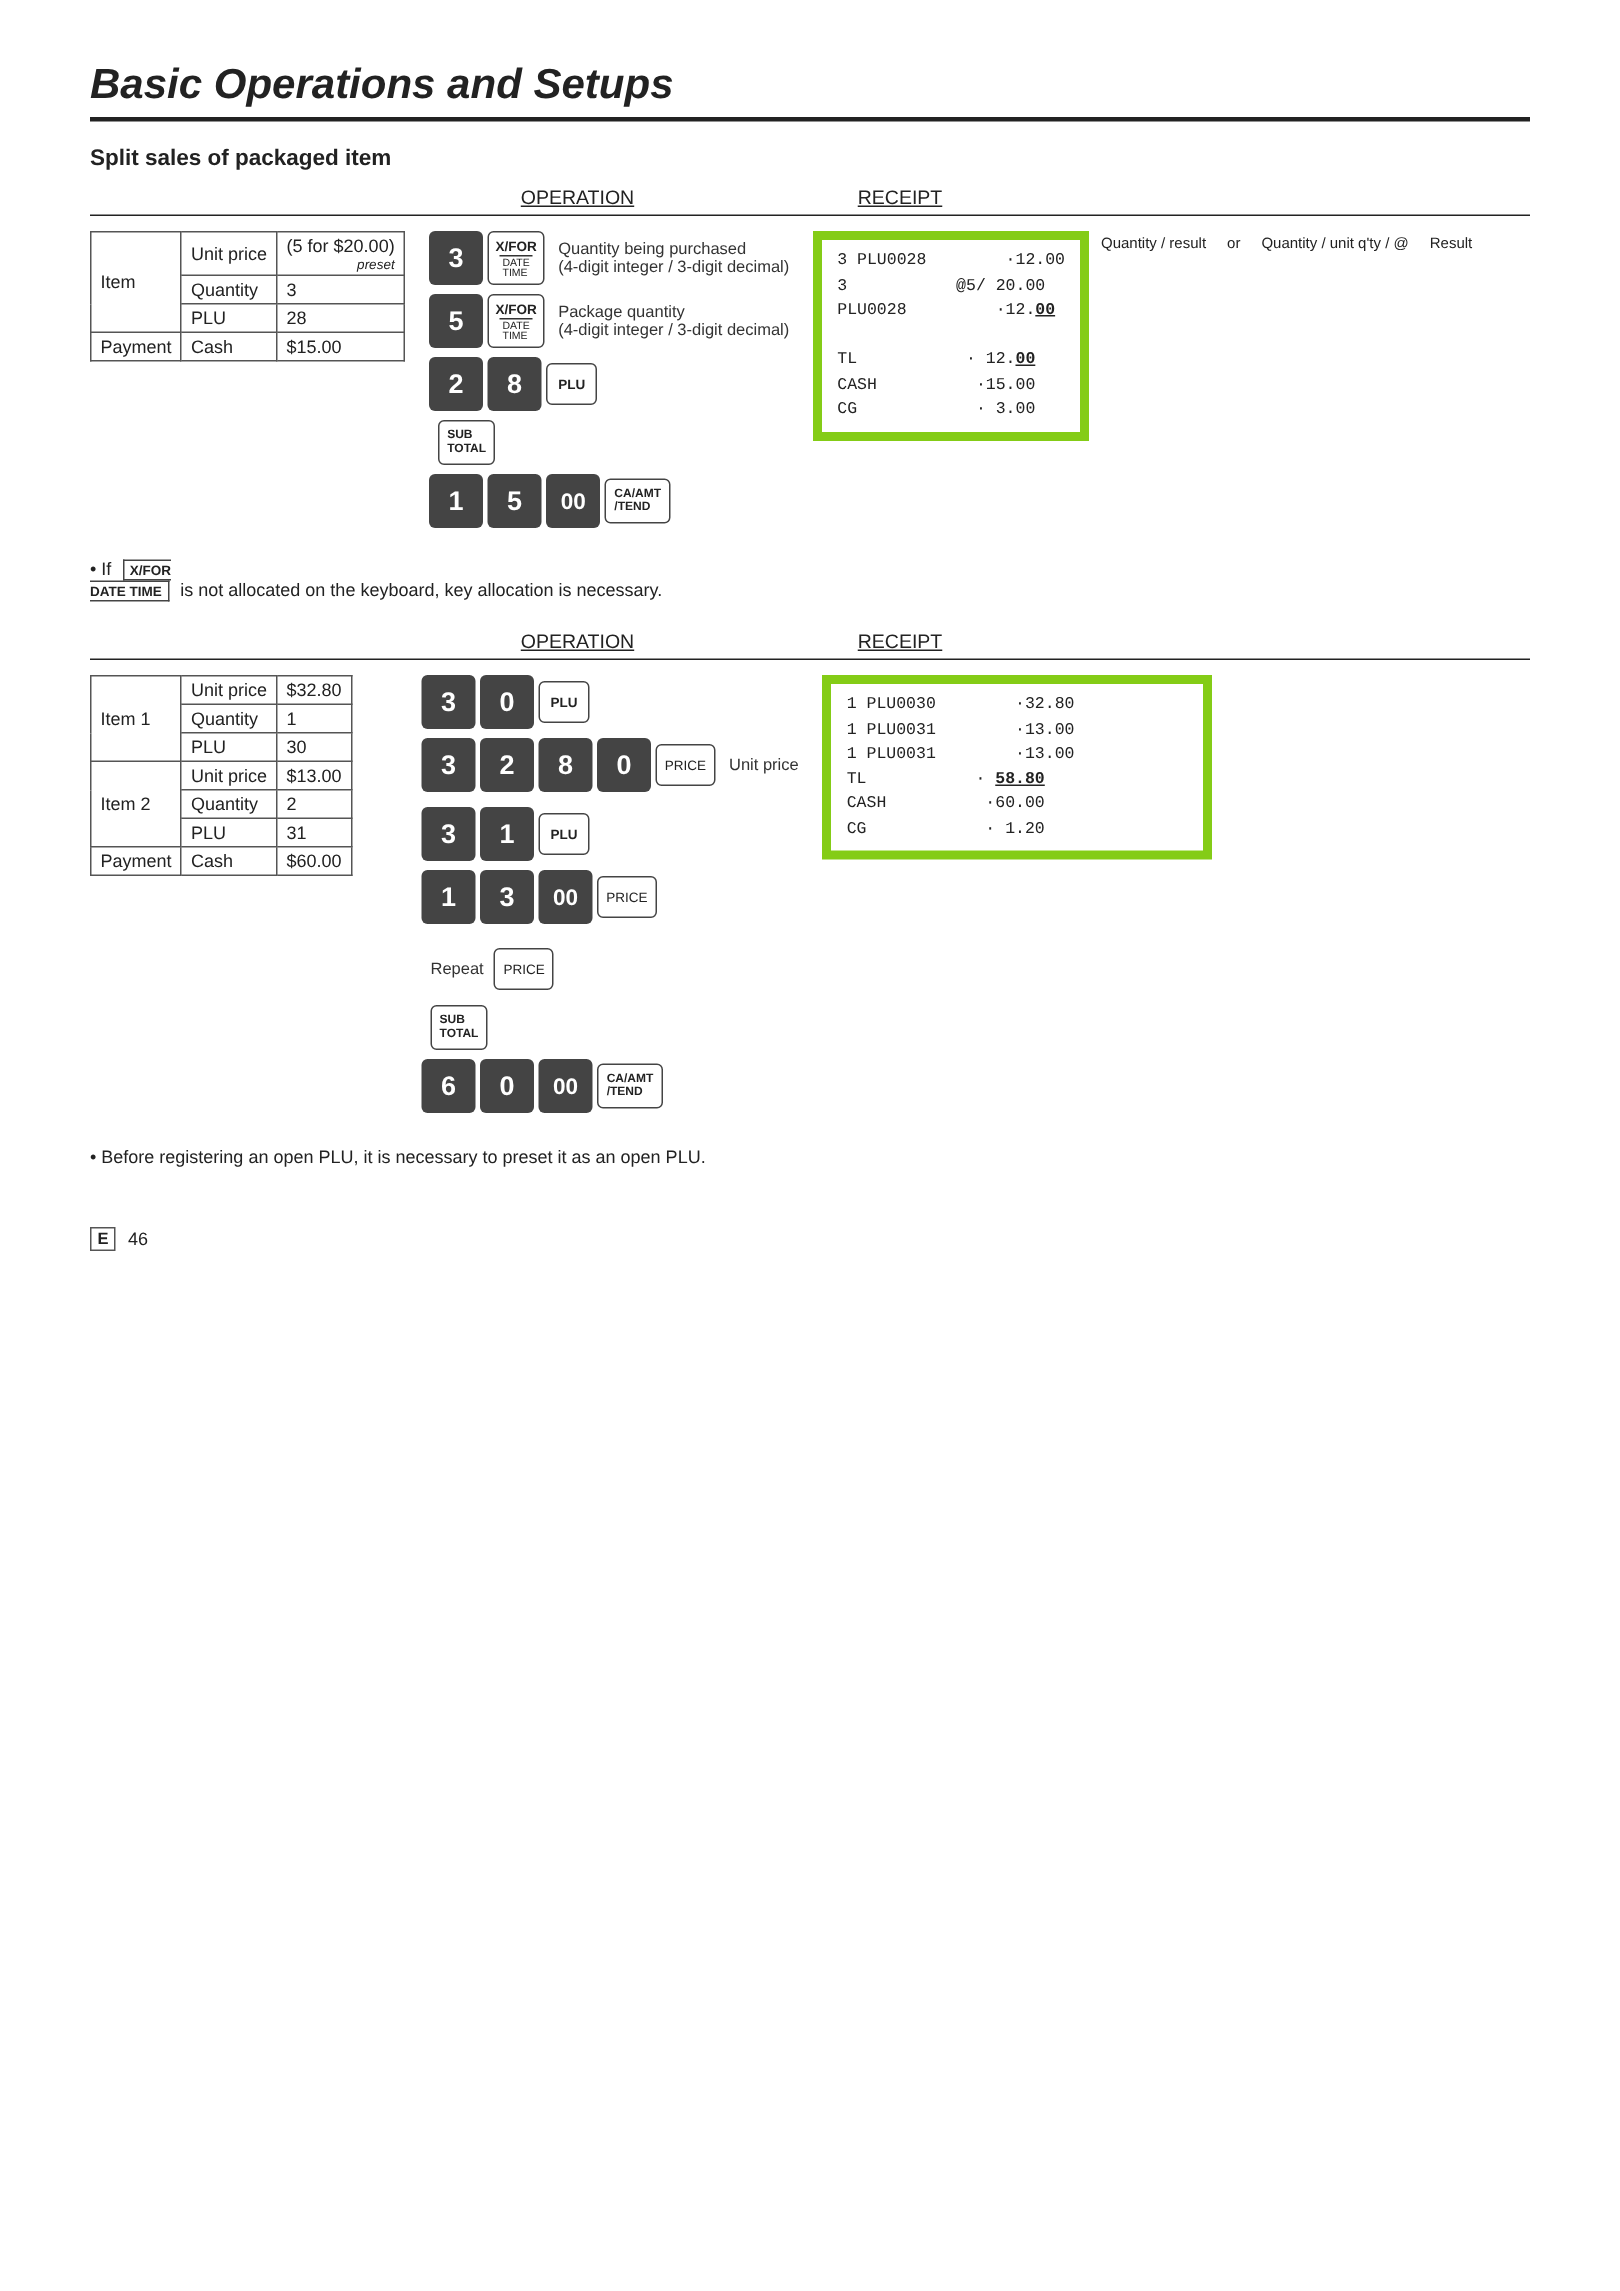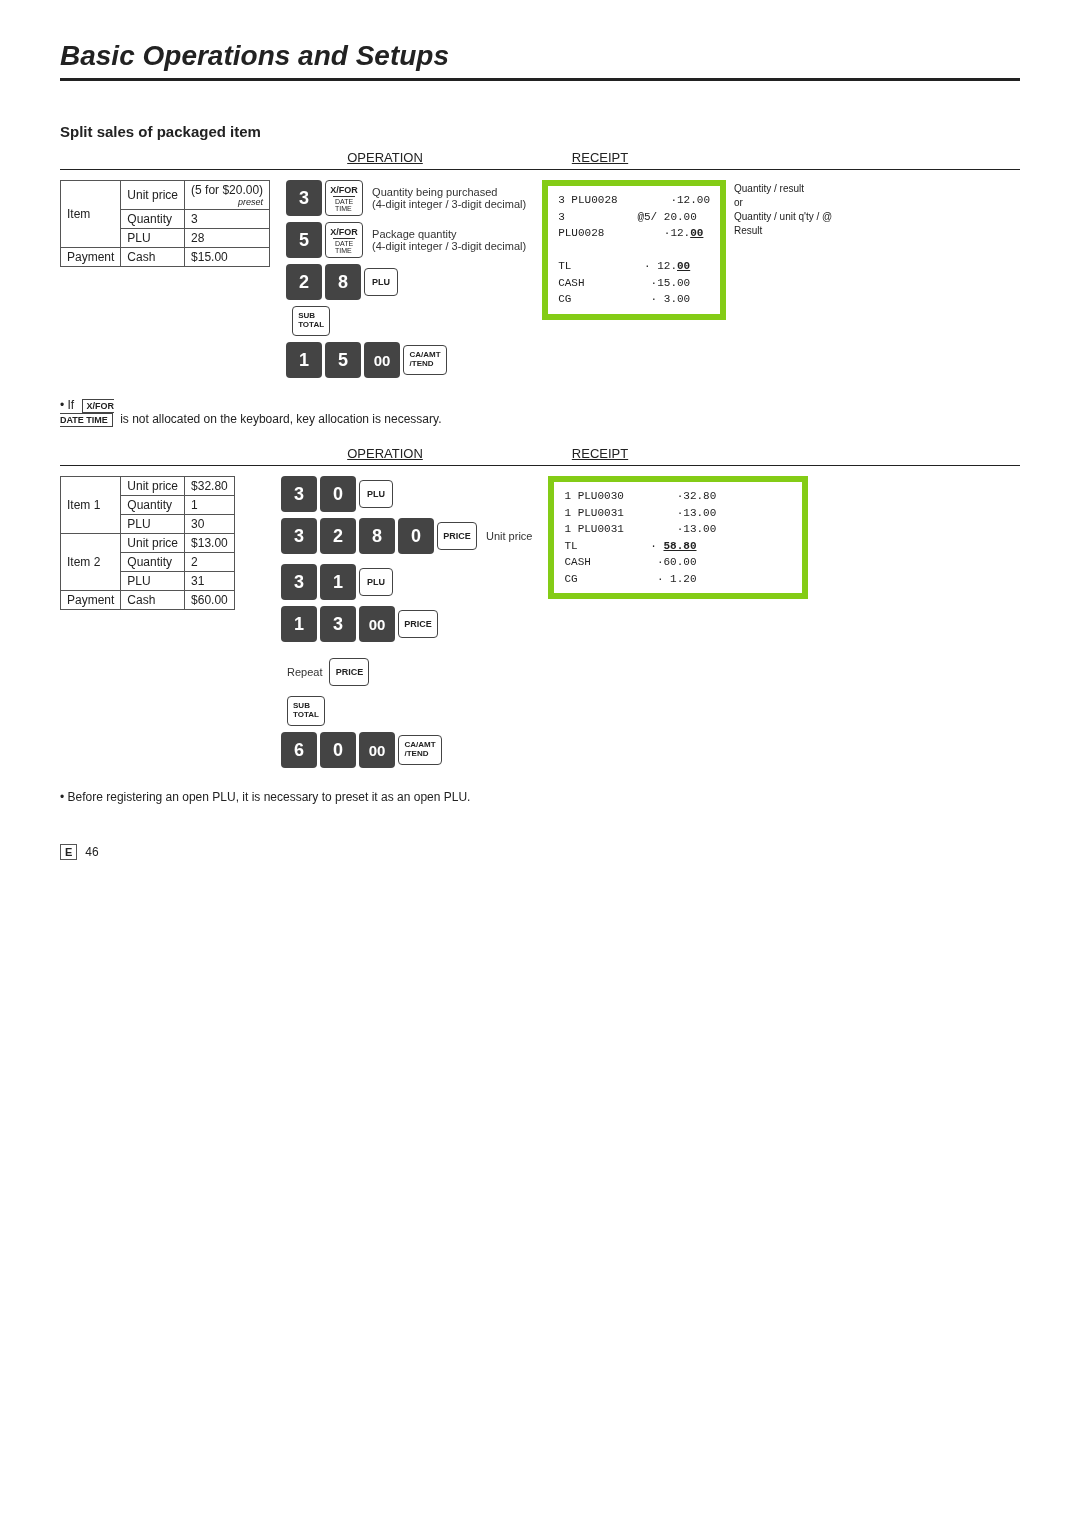--- a/index.html
+++ b/index.html
@@ -13,21 +13,21 @@
       padding: 40px 60px;
     }
 
     
     .page-title {
       font-size: 28px;
       font-style: italic;
       font-weight: bold;
       border-bottom: 3px solid #222;
       padding-bottom: 6px;
-      margin-bottom: 42px;
+      margin-bottom: 16px;
     }
 
     
     .section-heading {
       font-size: 15px;
       font-weight: bold;
       margin-bottom: 10px;
     }
 
     
@@ -188,33 +188,33 @@
       background: #fff;
     }
 
     .price-key {
       display: inline-flex;
       align-items: center;
       justify-content: center;
       border: 1.5px solid #444;
       border-radius: 4px;
       font-size: 9px;
-      font-weight: bold;
+      font-weight: normal;
       min-width: 40px;
       min-height: 28px;
       background: #fff;
     }
 
     .annot-right {
       display: flex;
-      flex-direction: column;
       justify-content: flex-end;
       font-size: 10px;
       line-height: 1.4;
       padding-top: 2px;
+      gap: 14px;
     }
   </style>
 </head>
 <body>
 
 <h1 class="page-title">Basic Operations and Setups</h1>
 
 <div class="section-block">
   <p class="section-heading">Split sales of packaged item</p>
 

